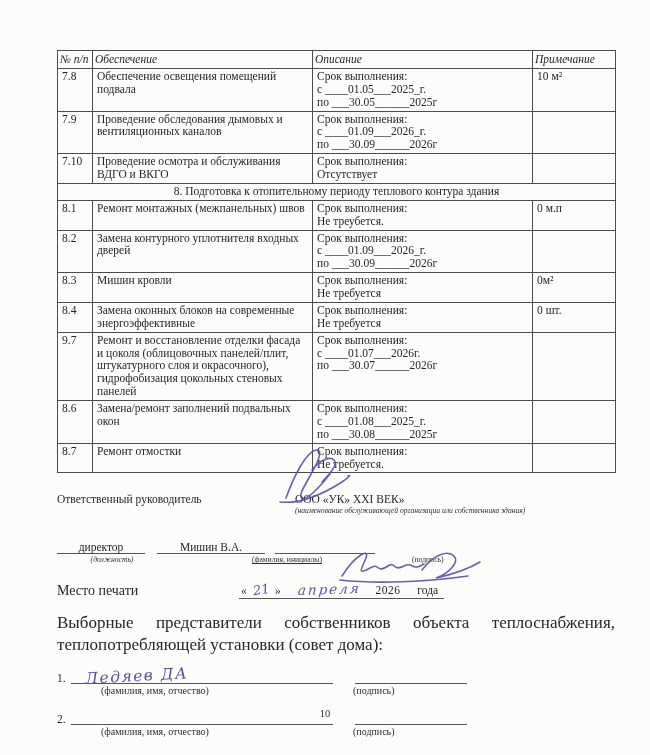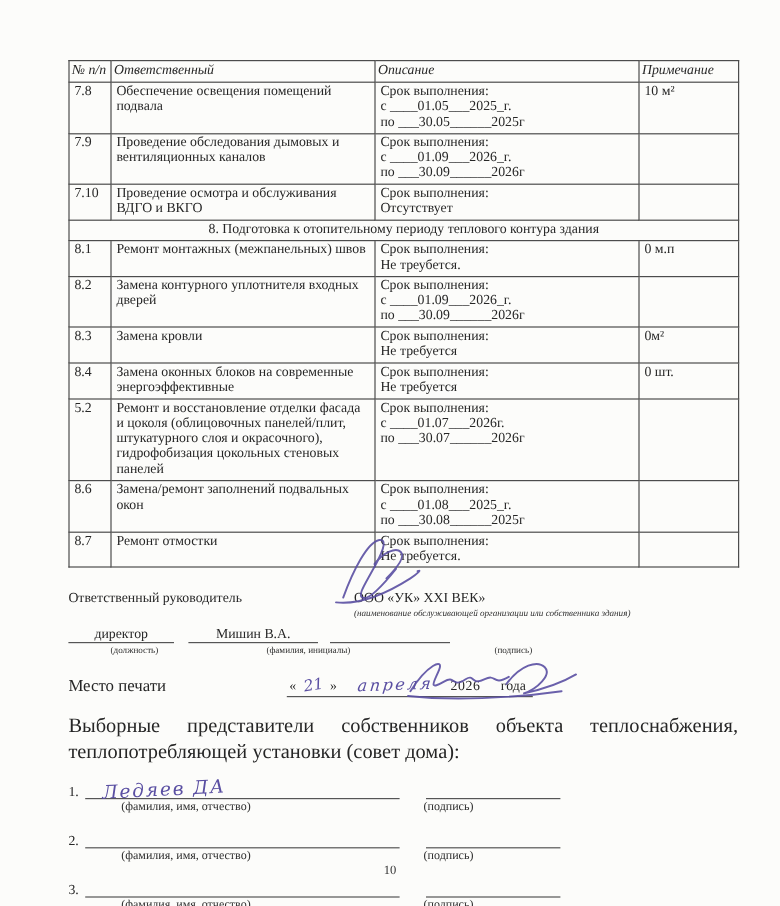--- a/index.html
+++ b/index.html
@@ -45,28 +45,28 @@
     padding:1px 2px;
   }
 
   
   .sign-section{margin-top:20px;font-size:11.5px;}
   .row-resp{display:flex;}
   .resp-left{width:238px;}
   .resp-right{flex:1;}
   .org-hint{font-size:7.6px;color:#2e2e2e;margin-top:1px;white-space:nowrap;font-style:italic;}
 
-  .row-director{display:flex;margin-top:8px;align-items:flex-start;}
+  .row-director{display:flex;margin-top:26px;align-items:flex-start;}
   .u-seg{border-bottom:1px solid #555;display:inline-block;text-align:center;}
   .seg-pos{width:88px;}
   .seg-name{width:108px;margin-left:12px;}
   .seg-sign{width:100px;margin-left:10px;}
   .row-director-labels{display:flex;font-size:7.6px;color:#2e2e2e;margin-top:1px;}
-  .lbl-pos{width:110px;text-align:center;}
-  .lbl-name{width:130px;text-align:center;margin-left:25px;}
+  .lbl-pos{width:110px;text-align:center;font-style:italic;}
+  .lbl-name{width:130px;text-align:right;margin-left:25px;text-decoration:underline;}
   .lbl-sign{margin-left:90px;}
 
   .row-stamp{display:flex;margin-top:17px;align-items:flex-end;}
   .stamp-label{width:182px;font-size:14px;}
   .date-line{border-bottom:1px solid #555;padding:0 6px 1px 2px;white-space:nowrap;}
   .hw{ 
     font-family:"DejaVu Serif", serif;
     font-style:italic;
     color:#5a4fa2;
   }
@@ -86,21 +86,21 @@
     transform:rotate(-3deg);
     white-space:nowrap;
   }
   .rep-gap{width:22px;}
   .rep-sig{width:112px;border-bottom:1px solid #555;height:15px;}
   .rep-labels{display:flex;font-size:10px;color:#2e2e2e;margin-top:1px;}
   .rep-lbl-name{margin-left:44px;width:200px;}
   .rep-lbl-sign{margin-left:52px;}
 
   .page-number{
-    position:absolute;left:0;right:0;bottom:24px;
+    position:absolute;left:0;right:0;bottom:36px;
     text-align:center;font-size:10.5px;color:#333;
   }
 
   .sig-svg{position:absolute;pointer-events:none;}
 </style>
 </head>
 <body>
 
 <div class="page">
   <div class="content">
@@ -108,21 +108,21 @@
     <table class="plan">
       <colgroup>
         <col class="c-num">
           <col class="c-name">
           <col class="c-desc">
           <col class="c-note">
       </colgroup>
       <thead>
         <tr>
           <th>№ п/п</th>
-          <th>Ответственный</th>
+          <th>Обеспечение</th>
           <th>Описание</th>
           <th>Примечание</th>
         </tr>
       </thead>
       <tbody>
           <tr>
             <td class="cell-num">7.8</td>
             <td class="cell-name">Обеспечение освещения помещений подвала</td>
             <td class="cell-desc">Срок выполнения:
 с ____01.05___2025_г.
@@ -157,34 +157,34 @@
           <tr>
             <td class="cell-num">8.2</td>
             <td class="cell-name">Замена контурного уплотнителя входных дверей</td>
             <td class="cell-desc">Срок выполнения:
 с ____01.09___2026_г.
 по ___30.09______2026г</td>
             <td class="cell-note">&nbsp;</td>
           </tr>
           <tr>
             <td class="cell-num">8.3</td>
-            <td class="cell-name">Замена кровли</td>
+            <td class="cell-name">Мишин кровли</td>
             <td class="cell-desc">Срок выполнения:
 Не требуется</td>
             <td class="cell-note">0м²</td>
           </tr>
           <tr>
             <td class="cell-num">8.4</td>
             <td class="cell-name">Замена оконных блоков на современные энергоэффективные</td>
             <td class="cell-desc">Срок выполнения:
 Не требуется</td>
             <td class="cell-note">0 шт.</td>
           </tr>
           <tr>
-            <td class="cell-num">5.2</td>
+            <td class="cell-num">9.7</td>
             <td class="cell-name">Ремонт и восстановление отделки фасада и цоколя (облицовочных панелей/плит, штукатурного слоя и окрасочного), гидрофобизация цокольных стеновых панелей</td>
             <td class="cell-desc">Срок выполнения:
 с ____01.07___2026г.
 по ___30.07______2026г</td>
             <td class="cell-note">&nbsp;</td>
           </tr>
           <tr>
             <td class="cell-num">8.6</td>
             <td class="cell-name">Замена/ремонт заполнений подвальных окон</td>
             <td class="cell-desc">Срок выполнения:

